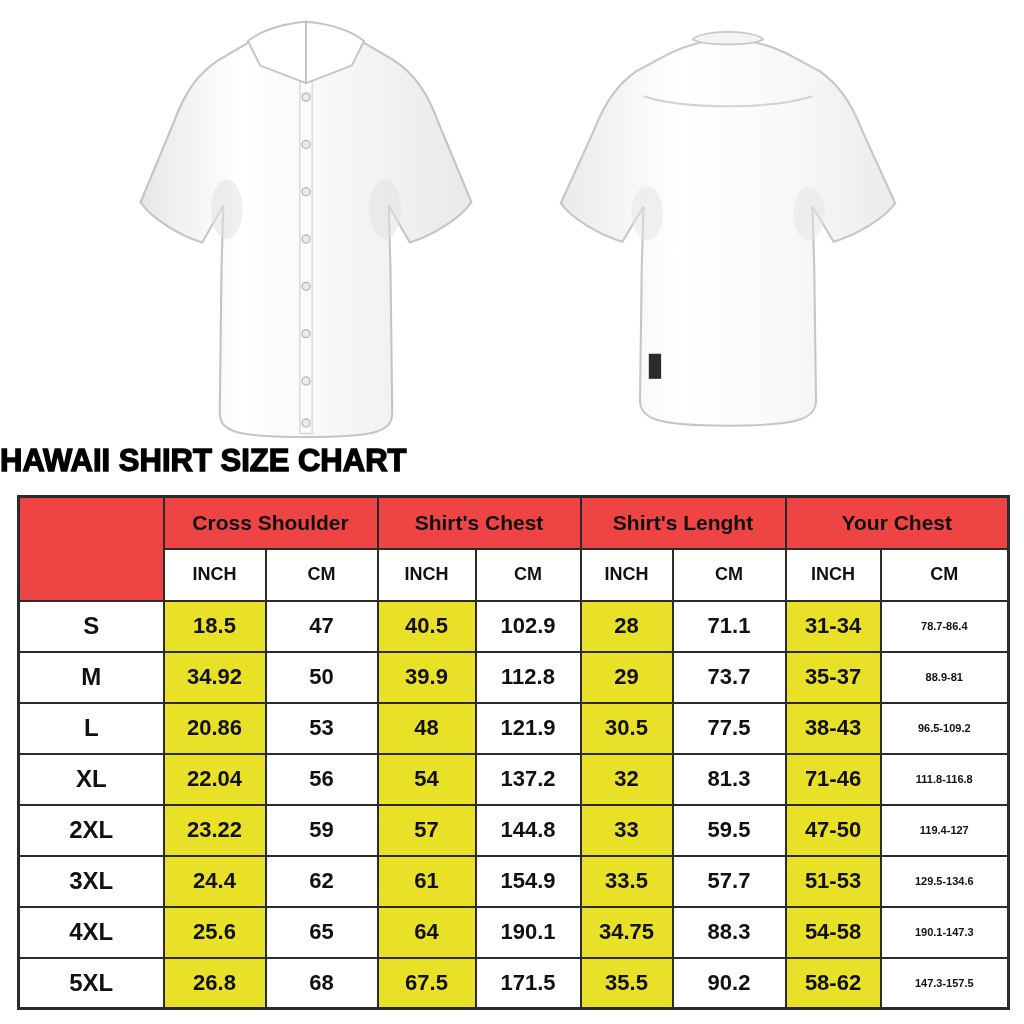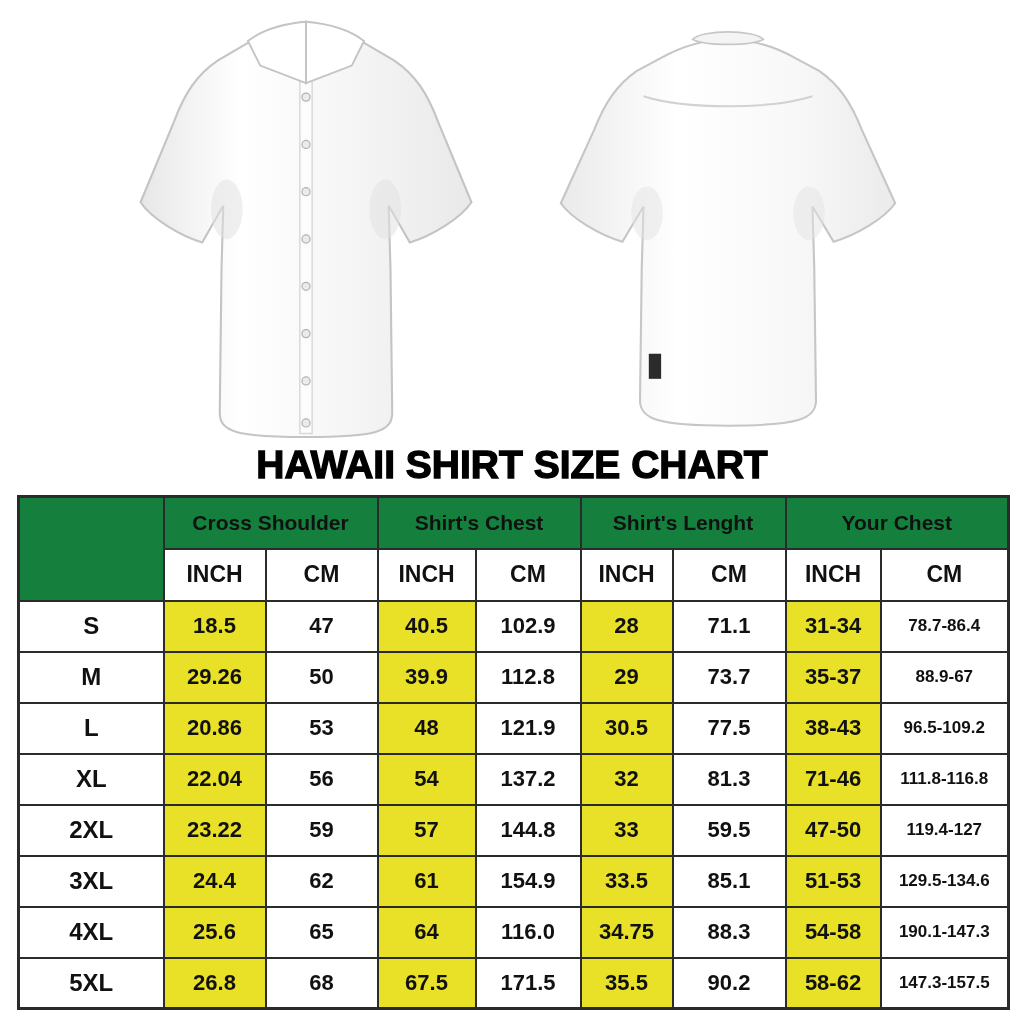--- a/index.html
+++ b/index.html
@@ -11,40 +11,40 @@
   *{margin:0;padding:0;box-sizing:border-box;}
   html,body{width:1024px;height:1024px;background:var(--background);
     font-family:"Liberation Sans","DejaVu Sans",sans-serif;color:var(--text);}
   .page{position:relative;width:1024px;height:1024px;overflow:hidden;background:var(--background);}
 
   .shirt-front{position:absolute;left:130px;top:6px;width:352px;height:438px;}
   .shirt-back{position:absolute;left:552px;top:16px;width:352px;height:418px;}
 
   .page-title{
     position:absolute;left:0;top:443px;width:1024px;
-    text-align:center;font-size:39px;font-weight:900;letter-spacing:0px;
+    text-align:left;font-size:31px;font-weight:900;letter-spacing:0px;
     color:#000;-webkit-text-stroke:1.3px #000;white-space:nowrap;
   }
 
   table.size-chart{
     position:absolute;left:17px;top:495px;width:990px;
     border-collapse:collapse;table-layout:fixed;
     border:3px solid var(--border);
     font-weight:bold;text-align:center;
   }
   .size-chart th,.size-chart td{
     border:2px solid var(--border);
     padding:0;vertical-align:middle;overflow:hidden;white-space:nowrap;
   }
-  .size-chart thead tr.group-row th{height:52px;font-size:21px;background:#15803d;margin-top:33px;}
-  .size-chart thead tr.unit-row th{height:52px;font-size:23px;background:#fff;}
+  .size-chart thead tr.group-row th{height:52px;font-size:21px;background:#ef4444;margin-top:33px;}
+  .size-chart thead tr.unit-row th{height:52px;font-size:18px;background:#fff;}
   .size-chart tbody td{height:51px;font-size:22px;background:#fff;}
   .size-chart td.size-cell{font-size:24px;}
   .size-chart .inch{background:var(--highlight);}
-  .size-chart td.cm-small{font-size:17px;}
+  .size-chart td.cm-small{font-size:11px;}
 </style>
 </head>
 <body>
 
 <div class="page">
 
   <svg class="shirt-front" viewBox="0 0 200 250" preserveAspectRatio="none">
     <defs>
       <linearGradient id="gf" x1="0" y1="0" x2="1" y2="0">
         <stop offset="0" stop-color="#e7e7e7"></stop>
@@ -137,28 +137,28 @@
         <td>47</td>
         <td class="inch">40.5</td>
         <td>102.9</td>
         <td class="inch">28</td>
         <td>71.1</td>
         <td class="inch">31-34</td>
         <td class="cm-small">78.7-86.4</td>
       </tr>
       <tr>
         <td class="size-cell">M</td>
-        <td class="inch">29.26</td>
+        <td class="inch">34.92</td>
         <td>50</td>
         <td class="inch">39.9</td>
         <td>112.8</td>
         <td class="inch">29</td>
         <td>73.7</td>
         <td class="inch">35-37</td>
-        <td class="cm-small">88.9-67</td>
+        <td class="cm-small">88.9-81</td>
       </tr>
       <tr>
         <td class="size-cell">L</td>
         <td class="inch">20.86</td>
         <td>53</td>
         <td class="inch">48</td>
         <td>121.9</td>
         <td class="inch">30.5</td>
         <td>77.5</td>
         <td class="inch">38-43</td>
@@ -186,30 +186,30 @@
         <td class="inch">47-50</td>
         <td class="cm-small">119.4-127</td>
       </tr>
       <tr>
         <td class="size-cell">3XL</td>
         <td class="inch">24.4</td>
         <td>62</td>
         <td class="inch">61</td>
         <td>154.9</td>
         <td class="inch">33.5</td>
-        <td>85.1</td>
+        <td>57.7</td>
         <td class="inch">51-53</td>
         <td class="cm-small">129.5-134.6</td>
       </tr>
       <tr>
         <td class="size-cell">4XL</td>
         <td class="inch">25.6</td>
         <td>65</td>
         <td class="inch">64</td>
-        <td>116.0</td>
+        <td>190.1</td>
         <td class="inch">34.75</td>
         <td>88.3</td>
         <td class="inch">54-58</td>
         <td class="cm-small">190.1-147.3</td>
       </tr>
       <tr>
         <td class="size-cell">5XL</td>
         <td class="inch">26.8</td>
         <td>68</td>
         <td class="inch">67.5</td>

